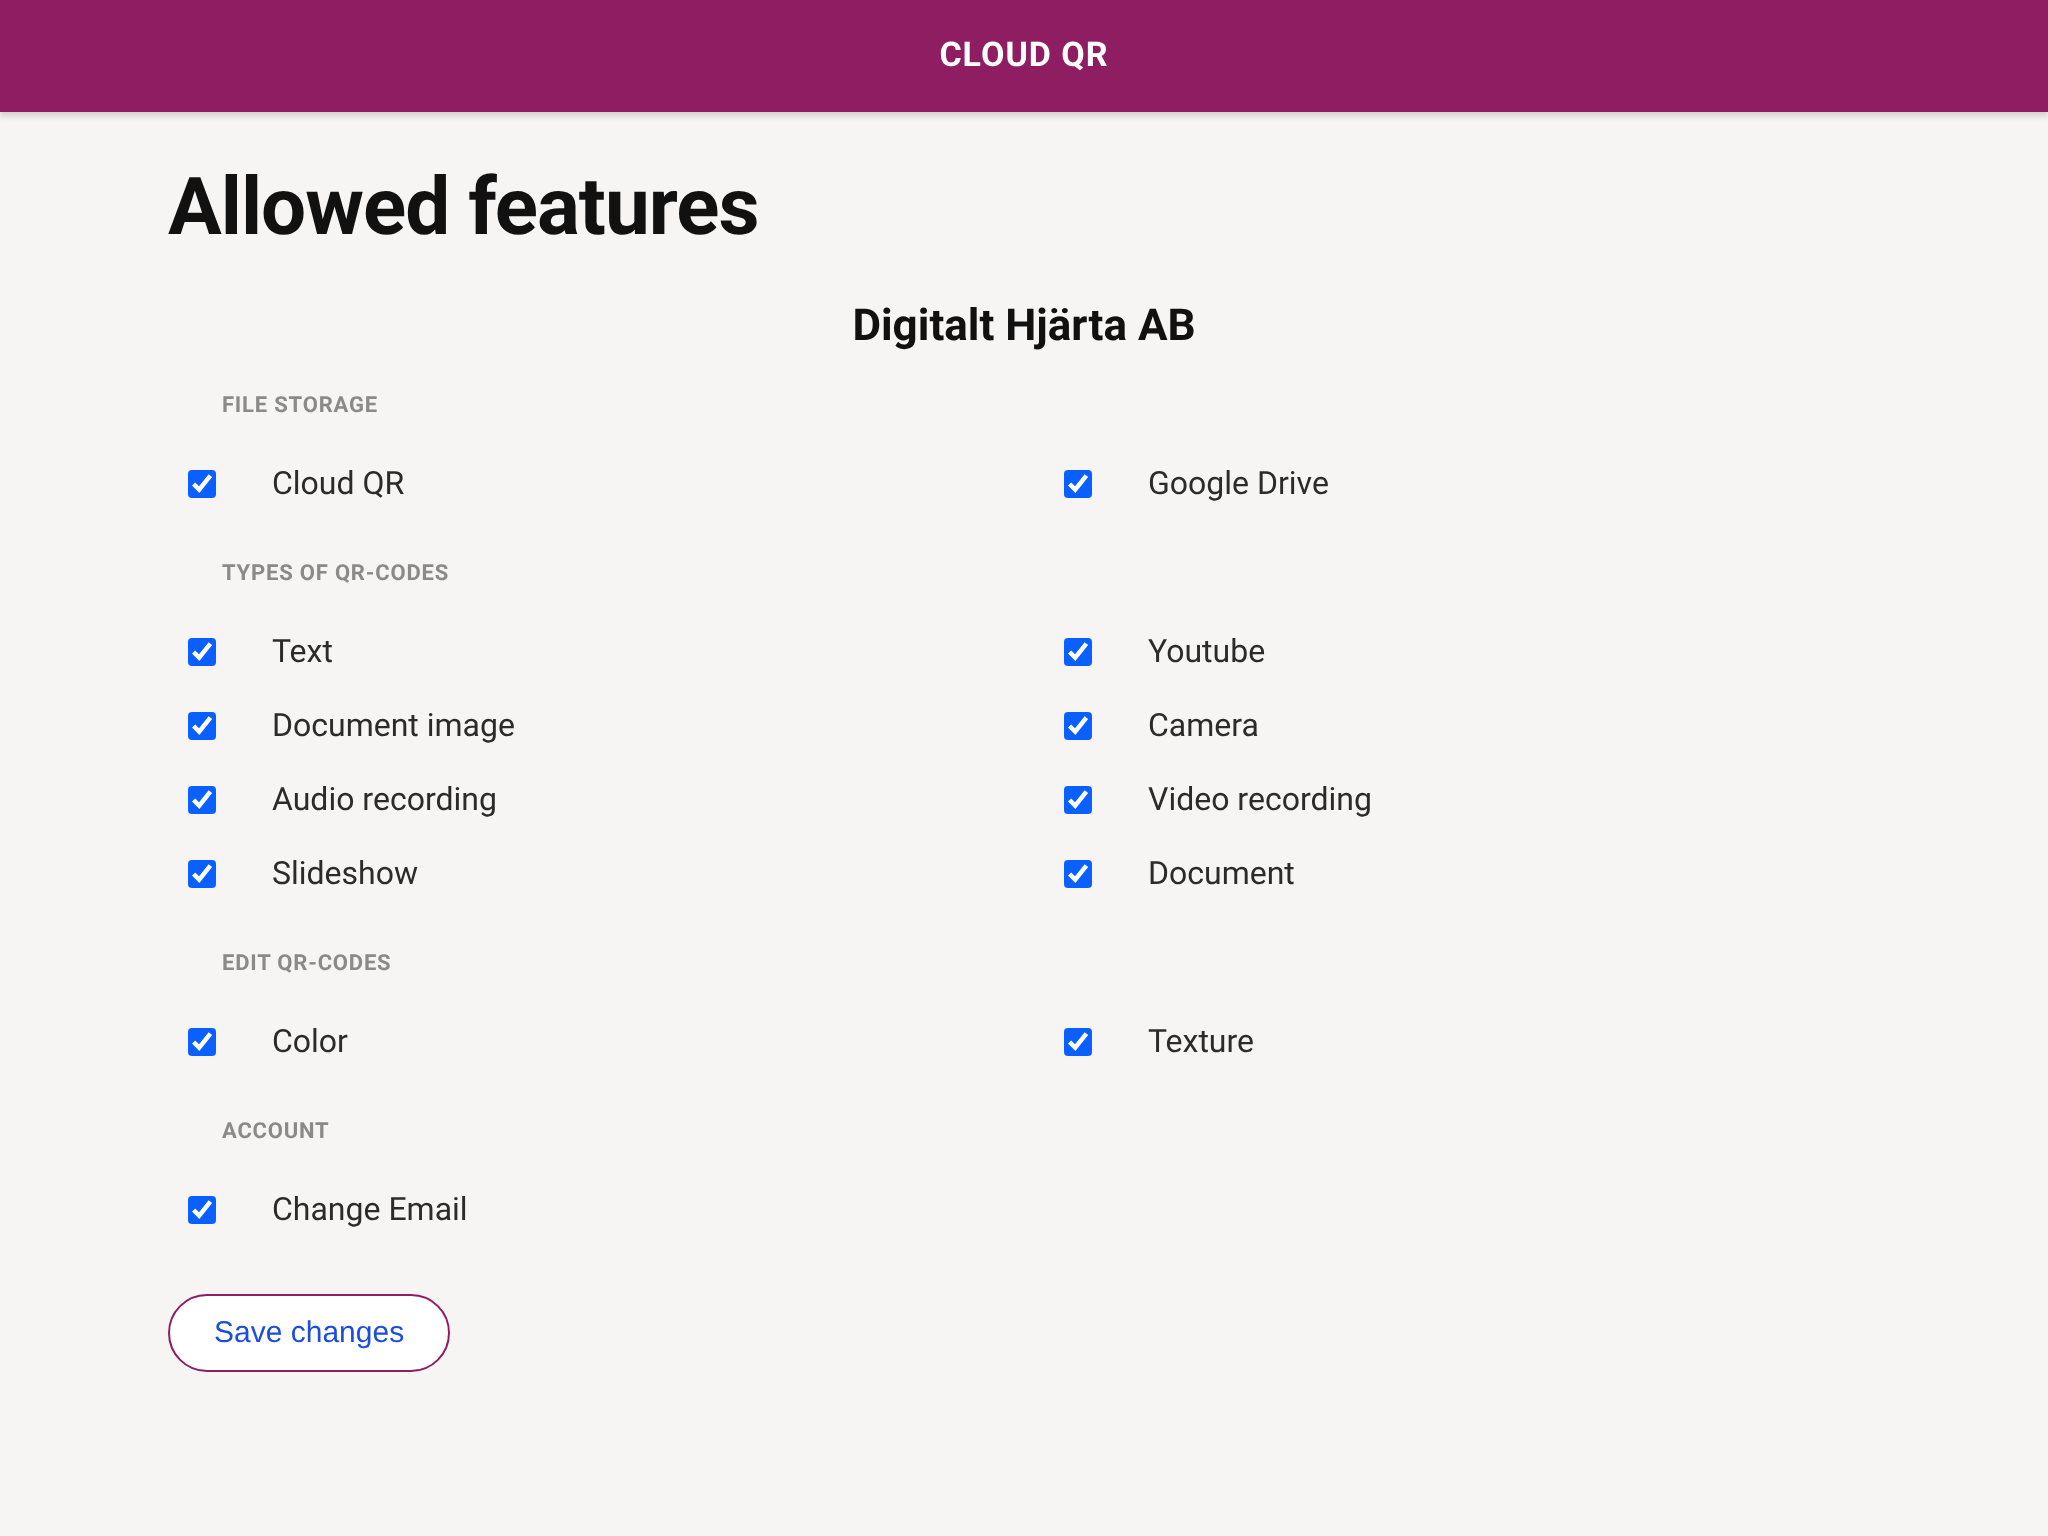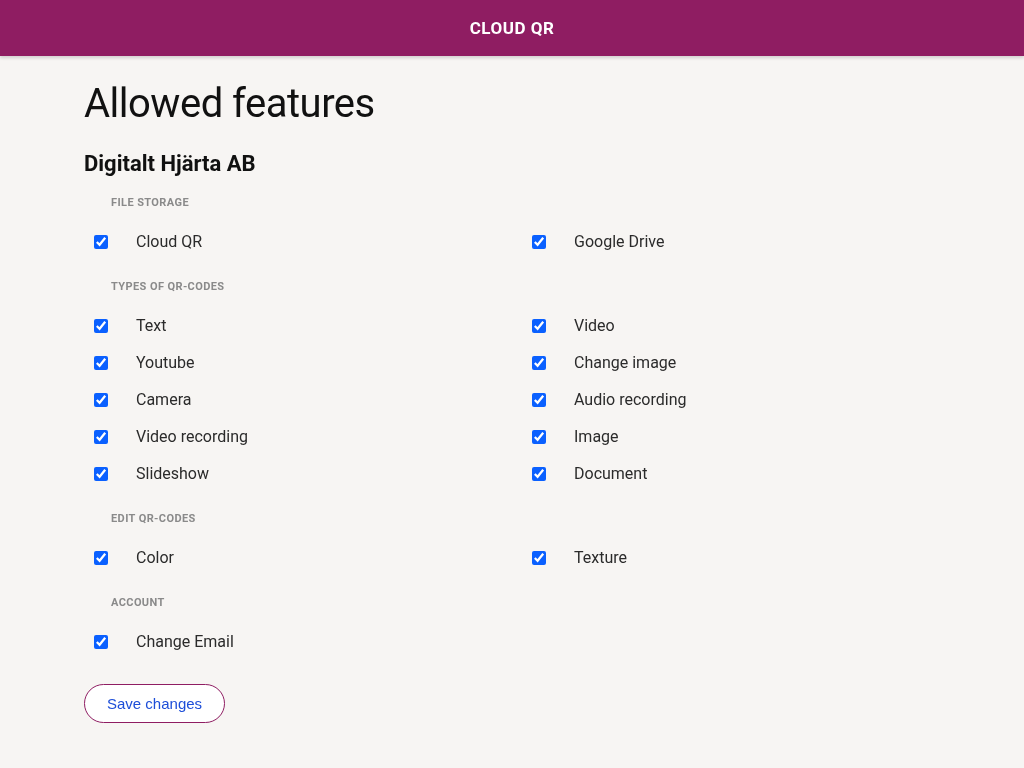--- a/index.html
+++ b/index.html
@@ -22,30 +22,31 @@
       font-weight: 700;
       font-size: 17px;
       letter-spacing: 0.5px;
       box-shadow: 0 2px 3px rgba(0,0,0,0.15);
     }
     .content {
       padding: 24px 84px 24px 84px;
     }
     .page-title {
       font-size: 40px;
-      font-weight: 400;
+      font-weight: 700;
       color: #111;
       margin-bottom: 24px;
       letter-spacing: -0.5px;
     }
     .subtitle {
       font-size: 22px;
       font-weight: 700;
       color: #111;
       margin-bottom: 12px;
+      text-align: center;
     }
     .section-header {
       font-size: 11px;
       font-weight: 700;
       color: #8a8a8a;
       letter-spacing: 0.4px;
       margin-top: 20px;
       margin-bottom: 14px;
       text-transform: uppercase;
       padding-left: 27px;
@@ -108,52 +109,44 @@
     </div>
   </div>
 
   
   <div class="section-header">TYPES OF QR-CODES</div>
   <div class="grid">
     <div class="check-row">
       <input type="checkbox" checked="" style="">
       <span class="check-label">Text</span>
     </div>
-    <div class="check-row">
-      <input type="checkbox" checked="" style="">
-      <span class="check-label">Video</span>
-    </div>
 
     <div class="check-row">
       <input type="checkbox" checked="" style="">
       <span class="check-label">Youtube</span>
     </div>
 
     <div class="check-row">
       <input type="checkbox" checked="" style="">
-      <span class="check-label">Change image</span>
+      <span class="check-label">Document image</span>
     </div>
     <div class="check-row">
       <input type="checkbox" checked="" style="">
       <span class="check-label">Camera</span>
     </div>
 
     <div class="check-row">
       <input type="checkbox" checked="" style="">
       <span class="check-label">Audio recording</span>
     </div>
     <div class="check-row">
       <input type="checkbox" checked="" style="">
       <span class="check-label">Video recording</span>
     </div>
 
-    <div class="check-row">
-      <input type="checkbox" checked="" style="">
-      <span class="check-label">Image</span>
-    </div>
 
     <div class="check-row">
       <input type="checkbox" checked="" style="">
       <span class="check-label">Slideshow</span>
     </div>
     <div class="check-row">
       <input type="checkbox" checked="" style="">
       <span class="check-label">Document</span>
     </div>
   </div>

